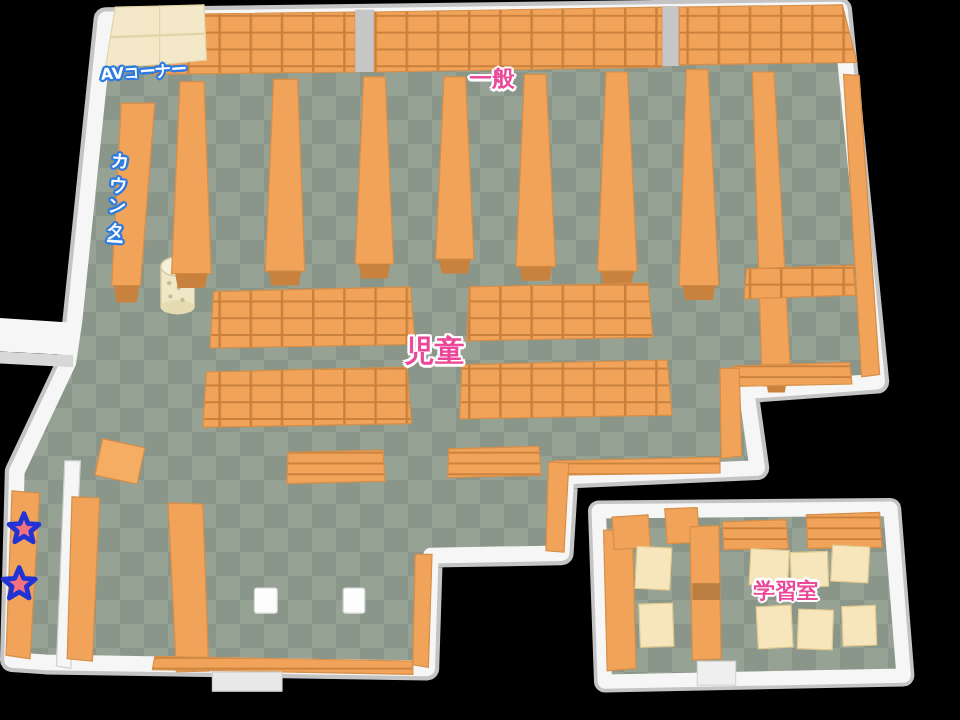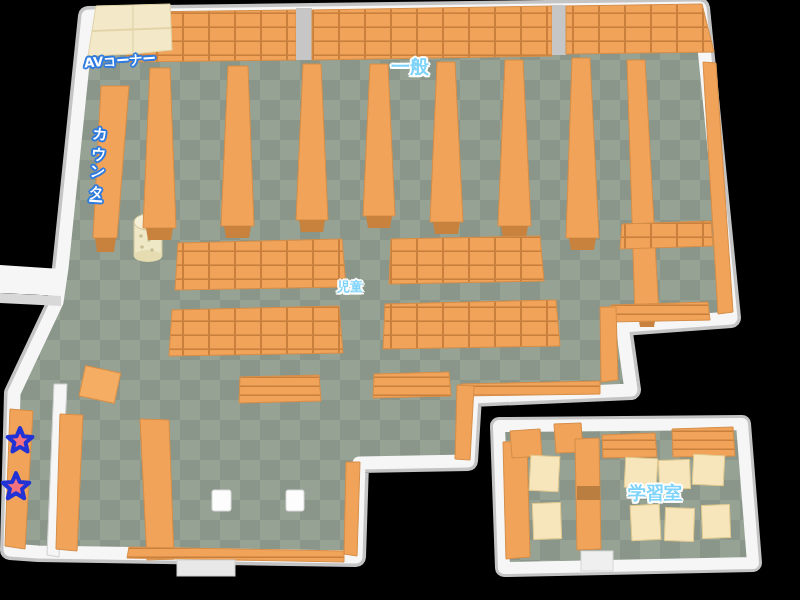--- a/index.html
+++ b/index.html
@@ -6,21 +6,21 @@
   body{width:800px;height:600px;background:#000;overflow:hidden;
        font-family:"DejaVu Sans",sans-serif;}
   #stage{position:relative;width:800px;height:600px;}
   #stage svg{position:absolute;left:0;top:0;}
   .sh{fill:#F0A359;stroke:#D68E48;stroke-width:1;}
   .cap{fill:#C9823E;stroke:none;}
   .cream{fill:#F3E9C8;stroke:#E2D4A8;stroke-width:1;}
   .table{fill:#F7E6BC;stroke:#E2C98E;stroke-width:1;}
   .wallblock{fill:#F6F6F6;stroke:#D0D0D0;stroke-width:1;}
   .lbl{position:absolute;font-weight:bold;white-space:nowrap;line-height:1.05;}
-  .lbl-blue{color:#7dd3fc;
+  .lbl-blue{color:#ec4899;
     text-shadow:2px 0 #fff,-2px 0 #fff,0 2px #fff,0 -2px #fff,
       1.5px 1.5px #fff,-1.5px 1.5px #fff,1.5px -1.5px #fff,-1.5px -1.5px #fff;}
   .lbl-white{color:#fff;
     text-shadow:2px 0 #2F7BE0,-2px 0 #2F7BE0,0 2px #2F7BE0,0 -2px #2F7BE0,
       1.4px 1.4px #2F7BE0,-1.4px 1.4px #2F7BE0,1.4px -1.4px #2F7BE0,-1.4px -1.4px #2F7BE0;}
   .vert{writing-mode:vertical-rl;text-orientation:upright;letter-spacing:2px;}
 </style>
 </head>
 <body>
 
@@ -159,16 +159,16 @@
       <rect class="table" x="665" y="508" width="29" height="33" transform="rotate(2 679 524)"></rect>
       <rect class="table" x="702" y="505" width="28" height="33" transform="rotate(-2 716 521)"></rect>
       <rect x="581" y="551" width="32" height="20" fill="#EFEFEF" stroke="#D5D5D5"></rect>
     </g>
   </g>
 </svg>
 
 <div class="lbl lbl-white" style="left:84px;top:54px;font-size:13px;transform:rotate(-4deg);">AVコーナー</div>
 <div class="lbl lbl-white vert" style="left:90px;top:117px;font-size:15px;transform:rotate(4deg);">カウンター</div>
 <div class="lbl lbl-blue" style="left:391px;top:57px;font-size:19px;">一般</div>
-<div class="lbl lbl-blue" style="left:337px;top:280px;font-size:13px;">児童</div>
+<div class="lbl lbl-blue" style="left:337px;top:280px;font-size:25px;">児童</div>
 <div class="lbl lbl-blue" style="left:608px;top:484px;font-size:18px;padding-left:20px;">学習室</div>
 
 </div>
 
 </body></html>

